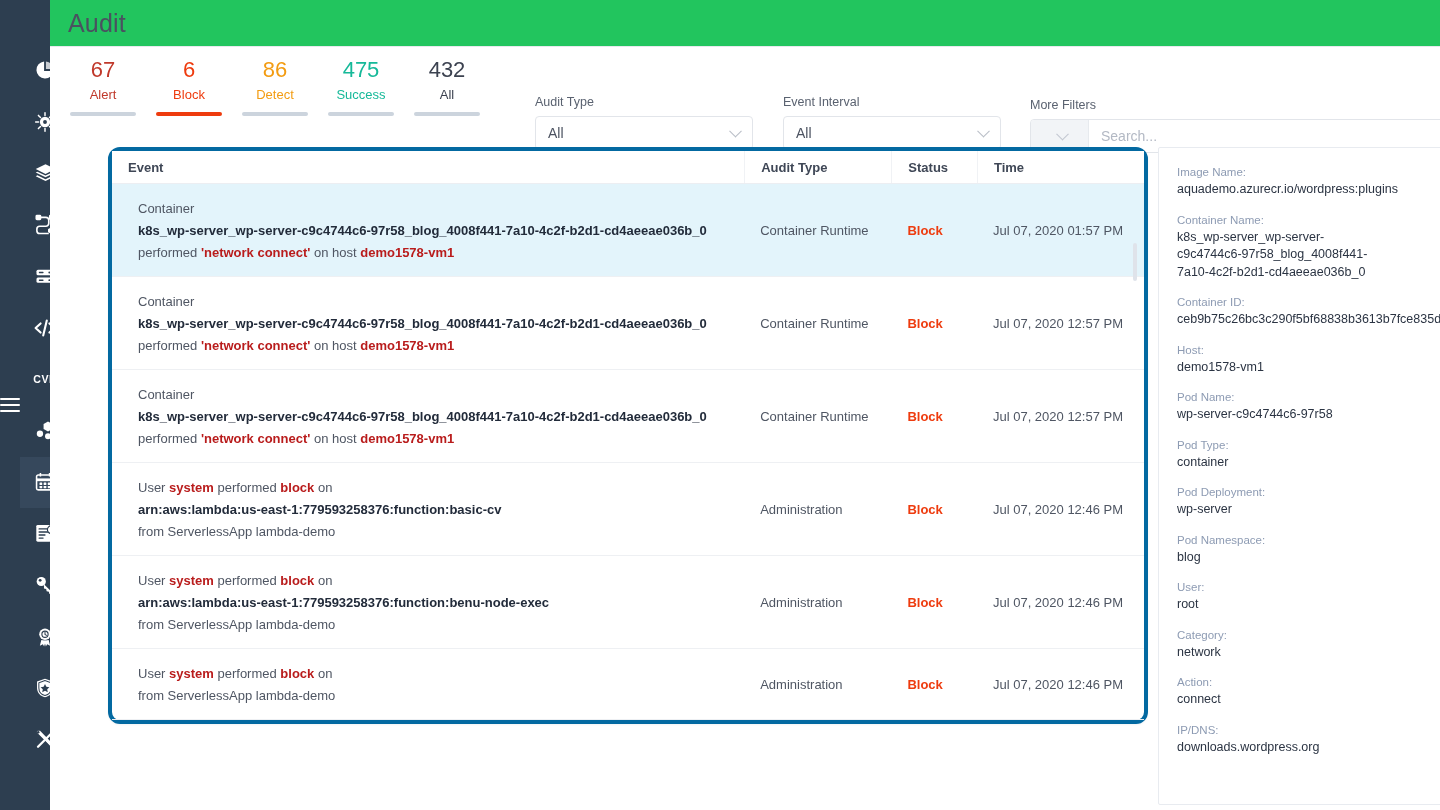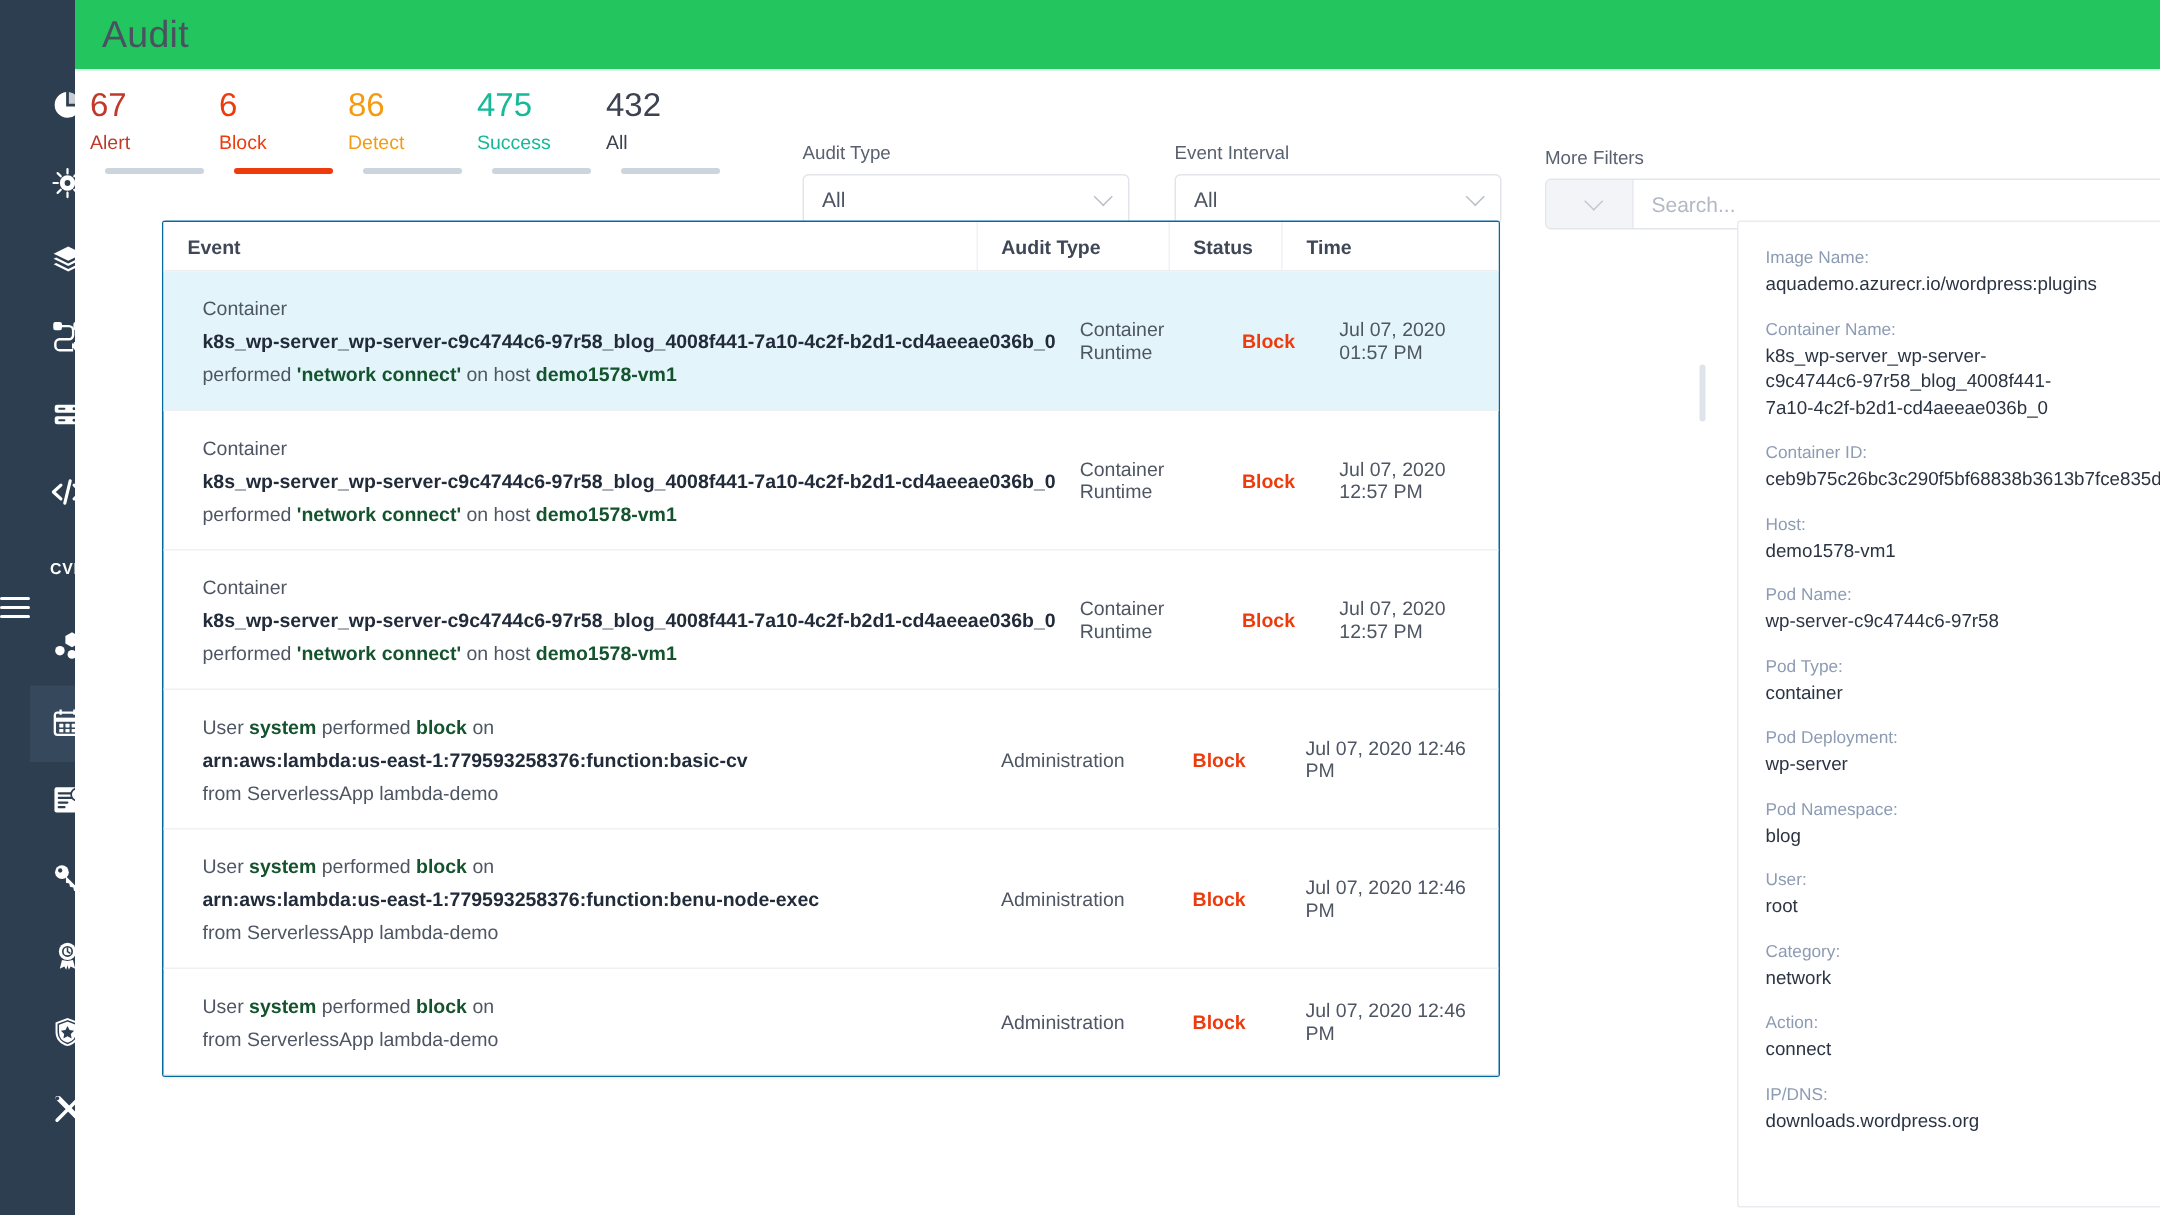--- a/index.html
+++ b/index.html
@@ -46,21 +46,21 @@
     margin-left: 18px;
     font-size: 25px; color: #4a5260; font-weight: 400; letter-spacing: .2px;
   }
 
   
   .filterbar {
     height: 88px; width: 1390px; position: relative;
     background: #ffffff;
   }
   .stats { position: absolute; left: 10px; top: 10px; display: flex; }
-  .stat { width: 86px; text-align: left; cursor: pointer; }
+  .stat { width: 86px; text-align: center; cursor: pointer; }
   .stat .num { font-size: 22px; line-height: 26px; font-weight: 400; }
   .stat .lbl { font-size: 13px; line-height: 19px; margin-top: 2px; }
   .stat .bar { height: 4px; border-radius: 2px; background: #ccd4dd; margin: 8px 10px 0 10px; }
   .stat.active .bar { background: #ee3b0e; }
 
   .fld { position: absolute; }
   .fld-label { font-size: 12.5px; color: #5a6270; margin-bottom: 7px; }
   .select {
     height: 34px; border: 1px solid #e2e5ea; border-radius: 4px; background: #fff;
     display: flex; align-items: center; padding: 0 12px;
@@ -81,41 +81,41 @@
   .searchbox { flex: 1; display: flex; align-items: center; padding: 0 12px; position: relative; }
   .searchbox input {
     border: none; outline: none; width: 100%; font-size: 14px; color: #4c5361;
     font-family: "Liberation Sans", sans-serif; background: transparent;
   }
   .searchbox input::placeholder { color: #b3b9c4; }
 
   
   .content { position: absolute; left: 0; top: 135px; width: 1390px; }
   .table-card {
-    position: absolute; left: 58px; top: 12px; width: 892px;
-    background: #fff; border: 1px solid #0369a1; border-radius: 2px;
+    position: absolute; left: 58px; top: 12px; width: 1040px;
+    background: #fff; border: 4px solid #0369a1; border-radius: 12px;
     box-shadow: 0 1px 2px rgba(20,30,50,.05);
   }
   .thead { display: flex; height: 33px; border-bottom: 1px solid #eceef2; background:#fff; }
   .th {
     font-size: 13px; color: #3f4756; font-weight: bold;
     display: flex; align-items: center; padding-left: 16px;
   }
   .th + .th { border-left: 1px solid #f0f2f5; }
   .c-event { width: 636px; }
   .c-type  { width: 148px; }
   .c-status{ width: 86px; }
   .c-time  { width: 168px; }
 
   .trow { display: flex; border-bottom: 1px solid #eef0f3; }
   .trow.sel { background: #e3f4fb; }
   .trow .cell { padding: 15px 0 15px 16px; display: flex; align-items: center; }
   .trow .cell.c-event { display: block; padding-left: 26px; padding-top: 14px; padding-bottom: 12px; }
   .ev-line { font-size: 13px; color: #4f5663; line-height: 22px; white-space: nowrap; }
-  .ev-line b { color: #14532d; font-weight: bold; }
+  .ev-line b { color: #b91c1c; font-weight: bold; }
   .ev-line.mono { color: #222b3a; font-weight: bold; }
   .cell.c-type { font-size: 13px; color: #4f5663; }
   .cell.c-status { font-size: 13px; color: #ee3b0e; font-weight: bold; }
   .cell.c-time { font-size: 13px; color: #4f5663; }
 
   
   .detail {
     position: absolute; left: 1108px; top: 12px; width: 320px; height: 658px;
     background: #fff; border: 1px solid #e8ebf0; border-radius: 2px;
     padding: 16px 0 0 18px; overflow: visible;

